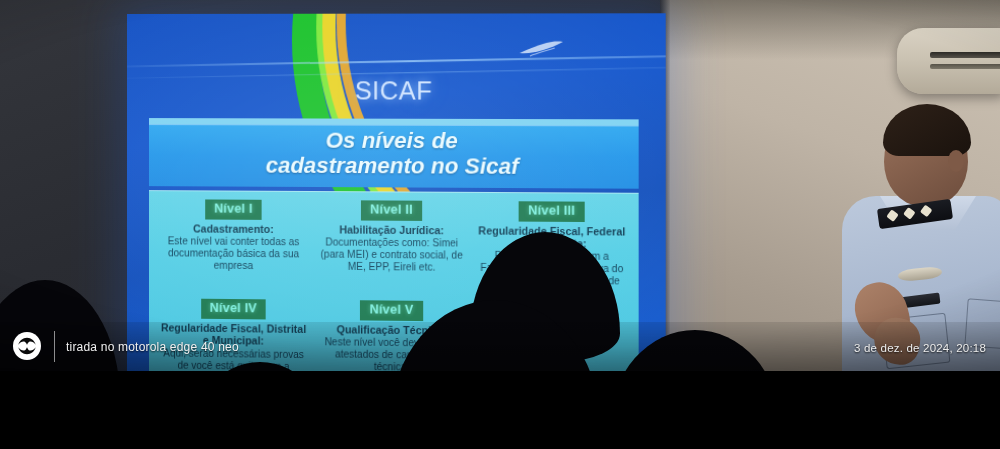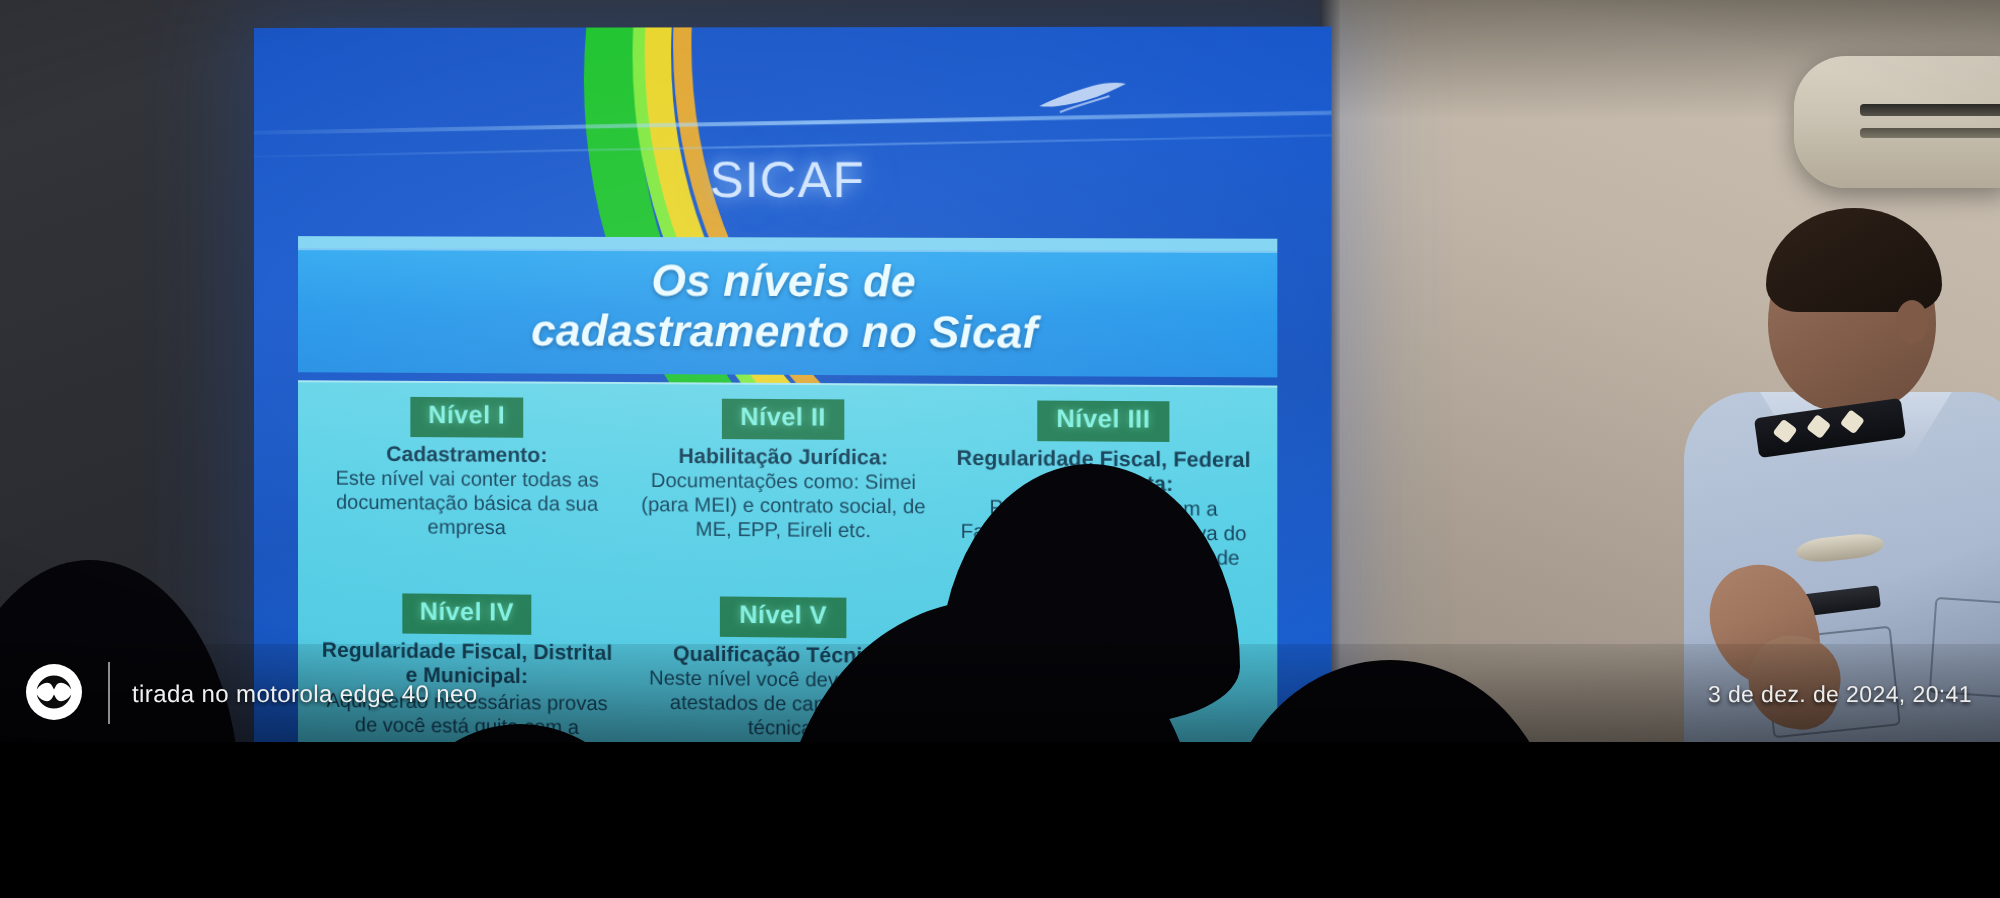--- a/index.html
+++ b/index.html
@@ -268,16 +268,16 @@
         <path d="M12 3 C7.4 3 3.6 6.2 2.6 10.6 C4.2 8.2 6.3 7 8.2 7 C9.4 7 10.4 7.6 11 8.7
                  L12 10.6 L13 8.7 C13.6 7.6 14.6 7 15.8 7 C17.7 7 19.8 8.2 21.4 10.6
                  C20.4 6.2 16.6 3 12 3 Z
                  M2.6 13.4 C3.6 17.8 7.4 21 12 21 C16.6 21 20.4 17.8 21.4 13.4
                  C19.8 15.8 17.7 17 15.8 17 C14.6 17 13.6 16.4 13 15.3
                  L12 13.4 L11 15.3 C10.4 16.4 9.4 17 8.2 17 C6.3 17 4.2 15.8 2.6 13.4 Z" fill="#0b0b0b"></path>
       </svg>
     </div>
     <div class="wm-div"></div>
     <div class="wm-text">tirada no motorola edge 40 neo</div>
-    <div class="wm-date">3 de dez. de 2024, 20:41</div>
+    <div class="wm-date">3 de dez. de 2024, 20:18</div>
   </div>
 
 </div>
 
 </body></html>

